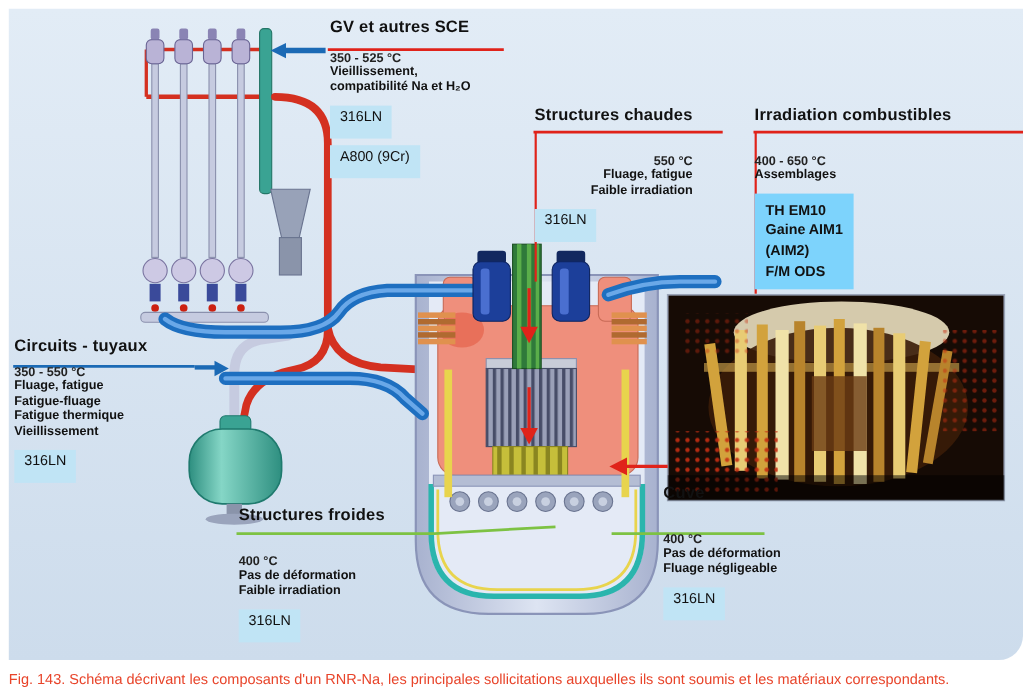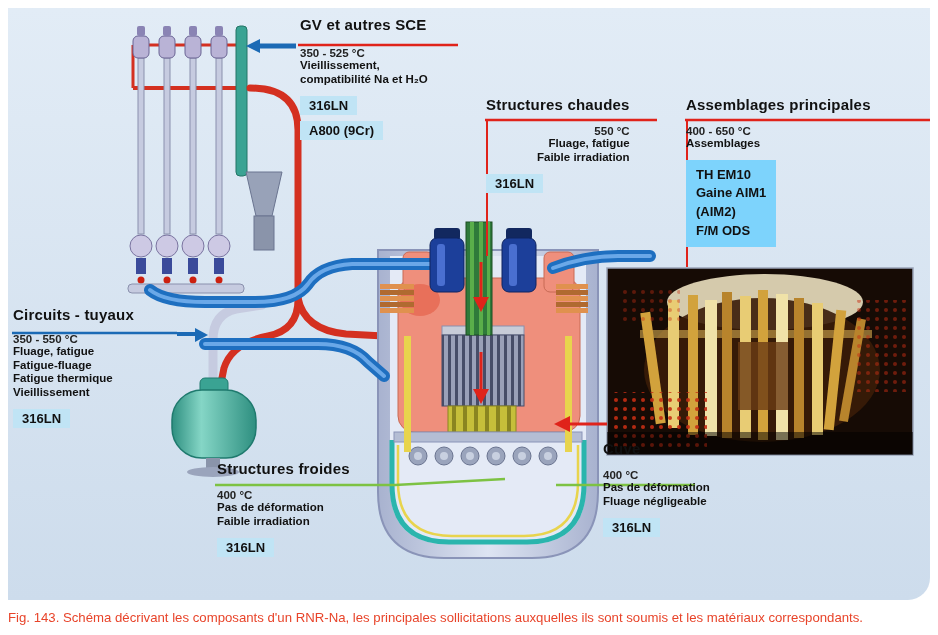--- a/index.html
+++ b/index.html
@@ -13,27 +13,27 @@
     background:linear-gradient(#e2ecf6, #cddcec);
     border-bottom-right-radius:22px;
   }
   svg.art { position:absolute; left:0; top:0; pointer-events:none; }
   .ann { position:absolute; color:#111; }
   .ann .title { font-size:15px; font-weight:bold; letter-spacing:.2px; white-space:nowrap; }
   .ann .temp  { font-size:11.5px; font-weight:bold; color:#222; white-space:nowrap; }
   .ann .line  { font-size:11.5px; font-weight:bold; line-height:1.18; white-space:nowrap; }
   .mat {
     display:block; width:max-content; background:#c0e4f5; color:#111;
-    font-size:13px; font-weight:bold; padding:2px 9px 2px 9px; margin-top:6px;
+    font-size:13px; font-weight:normal; padding:2px 9px 13px 9px; margin-top:6px;
   }
   .matbox {
     background:#7dd3fc; width:max-content; padding:6px 10px; margin-top:9px;
   }
   .matbox .mline { font-size:13px; font-weight:bold; line-height:1.45; white-space:nowrap; }
-  .gap12 { margin-top:12px; }
+  .gap12 { margin-top:28px; }
   .gap14 { margin-top:14px; }
   .gap10 { margin-top:10px; }
   .caption {
     position:absolute; left:8px; top:610px; width:922px;
     font-size:13.2px; color:#e8442a; white-space:nowrap;
   }
 </style>
 </head>
 <body>
 
@@ -264,21 +264,21 @@
 
 <div class="ann" style="left:486px; top:96px;text-align:right;">
   <div class="title">Structures chaudes</div>
   <div class="temp gap12">550 °C</div>
   <div class="line">Fluage, fatigue</div>
   <div class="line">Faible irradiation</div>
   <div class="mat gap10">316LN</div>
 </div>
 
 <div class="ann" style="left:686px; top:96px;">
-  <div class="title">Assemblages principales</div>
+  <div class="title">Irradiation combustibles</div>
   <div class="temp gap12">400 - 650 °C</div>
   <div class="line">Assemblages</div>
   <div class="matbox">
     <div class="mline">TH EM10</div>
     <div class="mline">Gaine AIM1</div>
     <div class="mline">(AIM2)</div>
     <div class="mline">F/M ODS</div>
   </div>
 </div>
 

